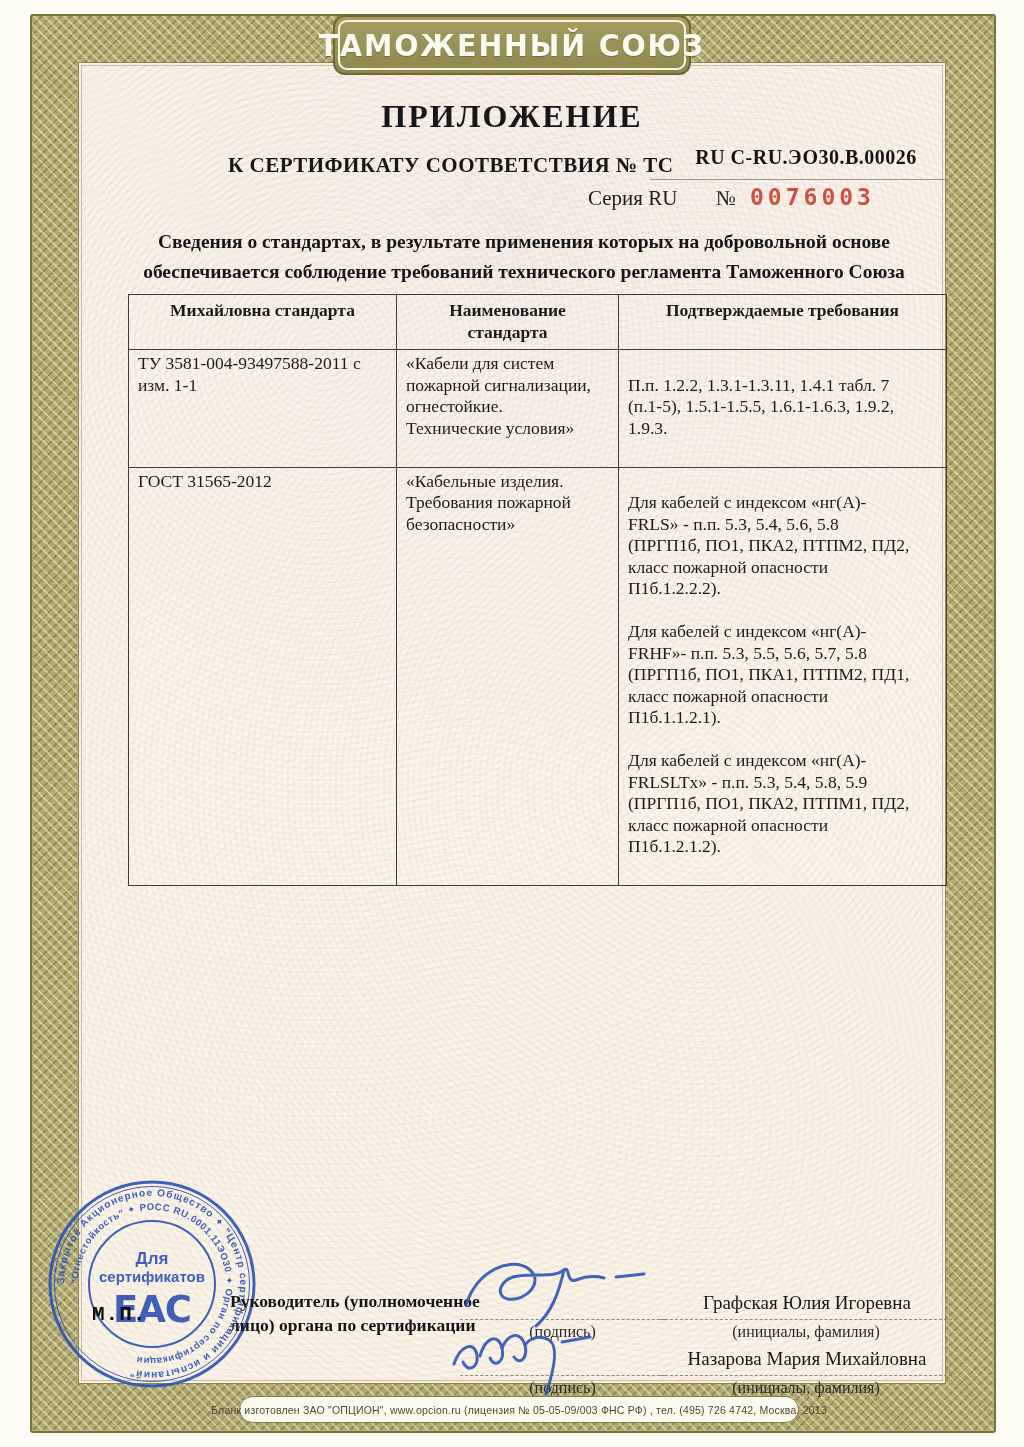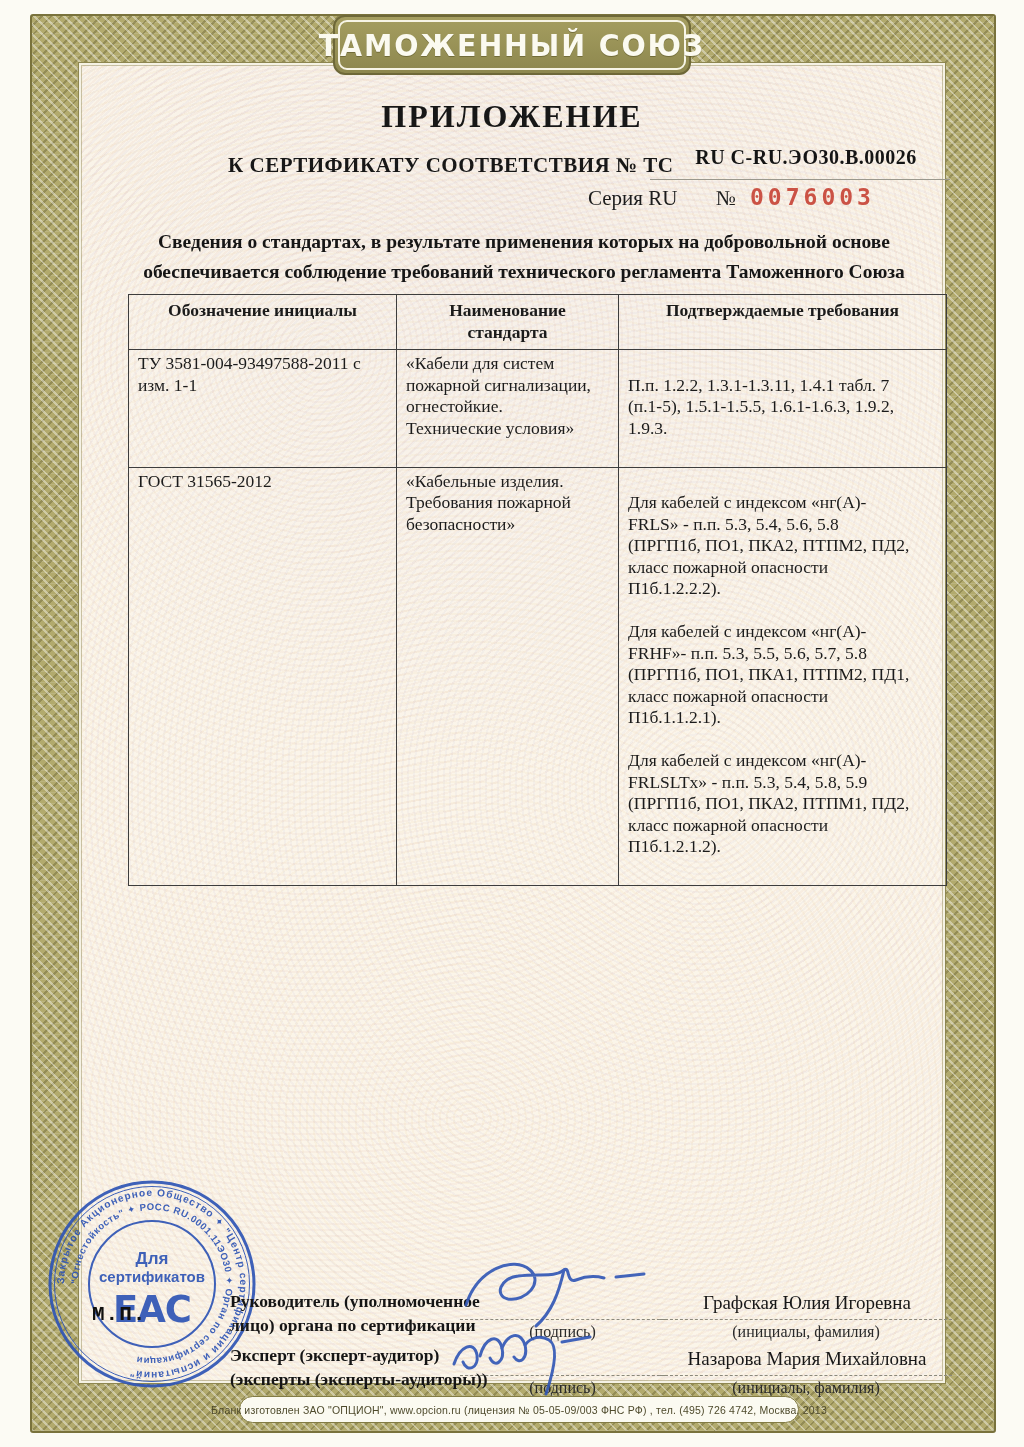--- a/index.html
+++ b/index.html
@@ -138,21 +138,21 @@
 обеспечивается соблюдение требований технического регламента Таможенного Союза</div>
 
   <table class="std">
     <colgroup>
         <col class="col1">
         <col class="col2">
         <col class="col3">
       </colgroup>
     <thead>
       <tr>
-        <th>Обозначение инициалы</th>
+        <th>Михайловна стандарта</th>
         <th>Наименование
 стандарта</th>
         <th>Подтверждаемые требования</th>
       </tr>
     </thead>
     <tbody>
       <tr>
         <td>ТУ 3581-004-93497588-2011 с
 изм. 1-1</td>
         <td>«Кабели для систем
@@ -221,22 +221,20 @@
   <div class="sig-line" style="left:660px; top:1296px; width:292px; height:24px;"></div>
   <div class="sig-caption" style="left:660px; top:1323px; width:292px;">(инициалы, фамилия)</div>
   <svg class="sig-svg" style="left:448px; top:1250px;" width="220" height="80" viewBox="0 0 220 80">
     <g fill="none" stroke="#2f55b5" stroke-width="3" stroke-linecap="round" opacity=".9">
       <path d="M18,55 C30,18 66,6 82,20 C96,32 78,52 60,49 C46,46 52,28 70,26 C92,23 106,28 116,20 C122,15 118,34 128,30 C138,26 148,26 156,28"></path>
       <path d="M116,20 C111,42 104,62 88,76"></path>
       <path d="M168,27 L196,24"></path>
     </g>
   </svg>
 
-  <div class="sig-label" style="left:230px; top:1343px; width:300px;">Эксперт (эксперт-аудитор)
-(эксперты (эксперты-аудиторы))</div>
   <div class="sig-line" style="left:460px; top:1352px; width:205px; height:24px;"></div>
   <div class="sig-caption" style="left:460px; top:1379px; width:205px;">(подпись)</div>
   <div class="sig-name" style="left:662px; top:1348px; width:290px;">Назарова Мария Михайловна</div>
   <div class="sig-line" style="left:660px; top:1352px; width:292px; height:24px;"></div>
   <div class="sig-caption" style="left:660px; top:1379px; width:292px;">(инициалы, фамилия)</div>
   <svg class="sig-svg" style="left:440px; top:1312px;" width="230" height="90" viewBox="0 0 230 90">
     <g fill="none" stroke="#2f55b5" stroke-width="3" stroke-linecap="round" opacity=".9">
       <path d="M14,52 C20,34 34,28 37,43 C39,56 27,61 23,50"></path>
       <path d="M40,44 C45,26 58,20 62,36 C65,49 55,57 50,46"></path>
       <path d="M62,36 C68,22 80,18 85,33 C88,46 80,54 74,45"></path>

